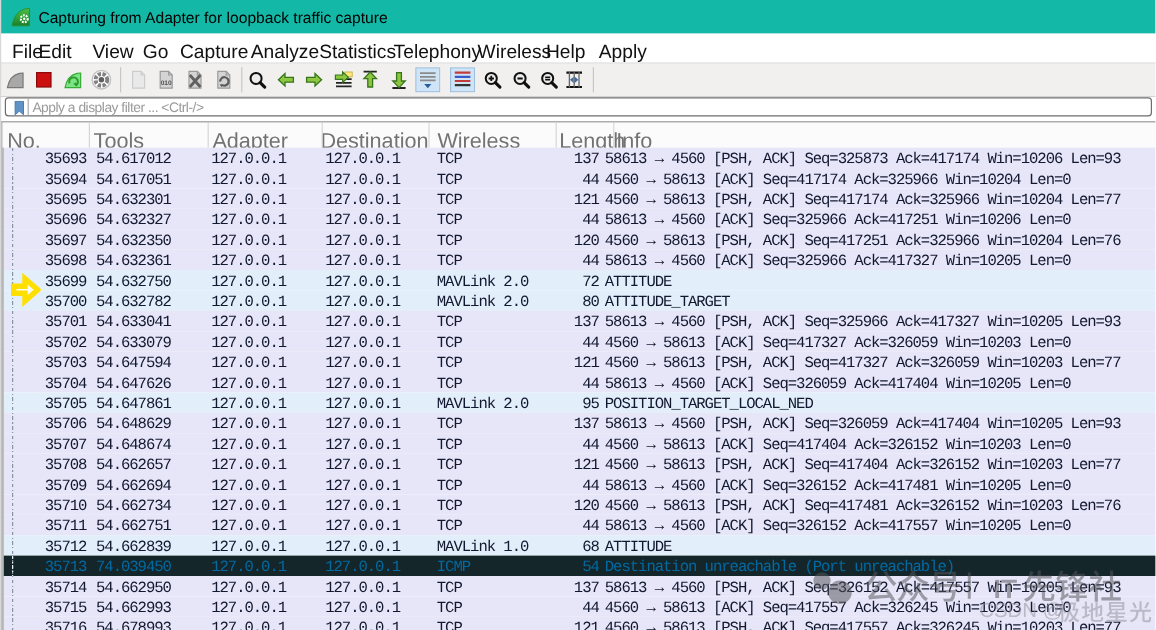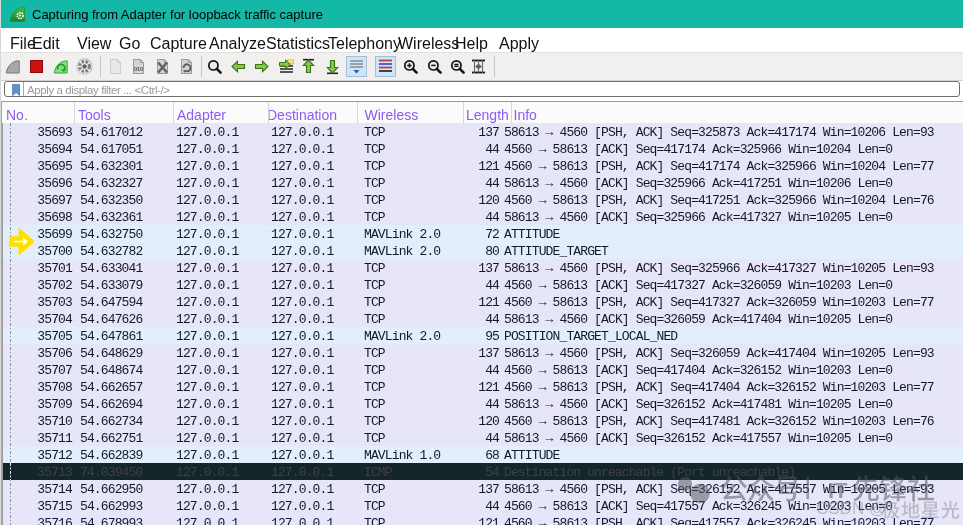--- a/index.html
+++ b/index.html
@@ -10,30 +10,30 @@
 #toolbar {position:absolute;left:0;top:52px;width:963px;height:29px;background:#f1f0ef;border-top:1px solid #e3e1df;border-bottom:1px solid #d4d2d0}
 .tbi {position:absolute;top:5px;width:17px;height:17px}
 .tbb {position:absolute;top:3px;width:21px;height:21px}
 .tsep {position:absolute;top:3px;width:1px;height:21px;background:#c9c7c5}
 #filterbar {position:absolute;left:0;top:81px;width:963px;height:22px;background:#fff}
 #filterbox {position:absolute;left:4px;top:0px;width:956px;height:16px;border:1px solid #6e6e6e;border-radius:3px;background:#fff}
 #fbsep {position:absolute;left:18px;top:0px;width:1px;height:14px;background:#aaaaaa}
 #fbph {position:absolute;left:22px;top:2px;font-size:11.5px;letter-spacing:-.4px;color:#9a9a9a}
 #bookmark {position:absolute;left:5px;top:2px}
 #header {position:absolute;left:1px;top:101px;width:962px;height:22px;background:#fbfbfb;border-top:1px solid #9a9a9a}
-#header span {position:absolute;top:5px;font-size:14px;color:#8b5cf6}
+#header span {position:absolute;top:5px;font-size:18px;color:#737373}
 #header i {position:absolute;top:0;width:1px;height:21px;background:#d6d6d6;font-style:normal}
 #tbl {position:absolute;left:0;top:123px;width:963px;height:402px}
 .rowbg {position:absolute;left:3px;width:960px;height:17px}
 .rt {background:#e7e6f8}
 .rm {background:#e3eefb}
 .ri {background:#14262a}
 .col {position:absolute;top:1px;font-family:"Liberation Mono",monospace;font-size:13px;letter-spacing:-.87px;
   line-height:17px;color:#11182f;white-space:pre}
-.g {color:#404040}
+.g {color:#0369a1}
 #vline1 {position:absolute;left:2px;top:0;width:1px;height:402px;background:#9b9b9b}
 #vline2 {position:absolute;left:10px;top:0;width:1px;height:402px;
   background:repeating-linear-gradient(#8894a4 0 3px,transparent 3px 5px,#8894a4 5px 6px,transparent 6px 8px)}
 #vline2w {position:absolute;left:10px;top:340px;width:1px;height:17px;
   background:repeating-linear-gradient(#e8f0f4 0 3px,transparent 3px 5px,#e8f0f4 5px 6px,transparent 6px 8px)}
 #pborder {position:absolute;left:1px;top:101px;width:1px;height:424px;background:#a8a8a8}
 #wborder {position:absolute;left:0;top:0;width:1px;height:525px;background:#d8d8d8}
 #yarrow {position:absolute;left:9px;top:227px}
 #wm {position:absolute;left:0;top:0;width:963px;height:525px}
 .w1 {fill:#55555a;opacity:.52}

